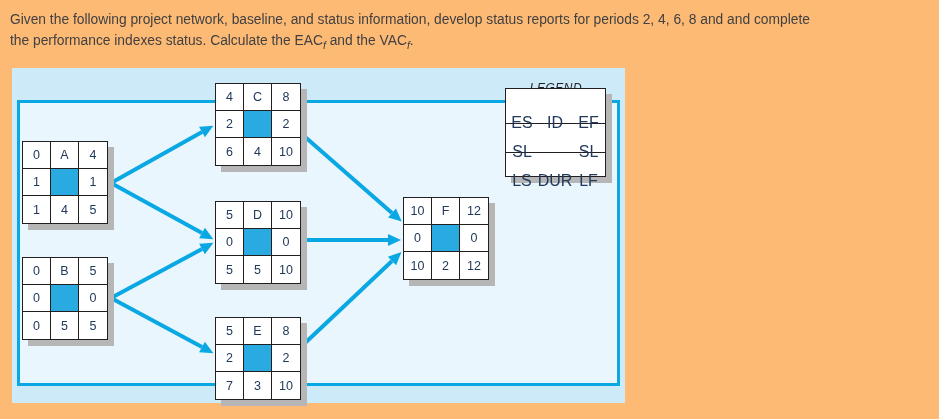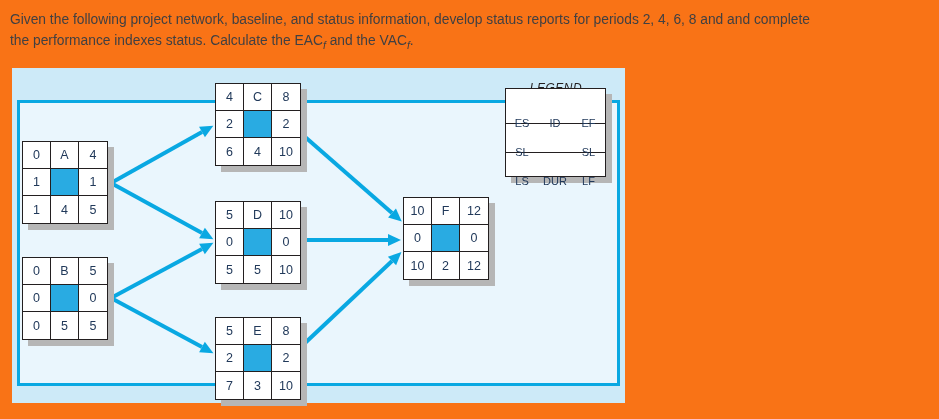--- a/index.html
+++ b/index.html
@@ -1,18 +1,18 @@
 <!DOCTYPE html>
 <html><head>
 <meta charset="utf-8">
 <style>
   html,body { margin:0; padding:0; background:#ffffff; }
   .page {
     position:relative; width:939px; height:419px; overflow:hidden;
-    background:#f97316;
+    background:#fdba74;
     font-family:"Liberation Sans", sans-serif;
   }
   
   .question {
     position:absolute; left:10px; top:9px; width:925px;
     font-size:13.8px; line-height:21px; color:#414042; z-index:1;
     white-space:nowrap;
   }
   .question sub { font-style:italic; font-size:10.5px; }
   
@@ -32,21 +32,21 @@
     position:absolute; display:grid; background:#ffffff;
     border:1px solid #231f20; box-shadow:6px 6px 0 #b6b6b6; z-index:3;
   }
   .node { grid-template-columns:repeat(3,28px); grid-auto-rows:27px; }
   .legend-box { grid-template-columns:repeat(3,33px); grid-auto-rows:29px; }
   .cell {
     display:flex; align-items:center; justify-content:center;
     font-size:12.5px; color:#21395a;
     border-right:1px solid #231f20; border-bottom:1px solid #231f20;
   }
-  .legend-box .cell { font-size:11px; color:#21395a;margin-top:34px; }
+  .legend-box .cell { font-size:16px; color:#21395a;margin-top:34px; }
   .cell:nth-child(3n) { border-right:none; }
   .cell:nth-child(n+7) { border-bottom:none; }
   .cell:nth-child(5) { background:#29abe2; }
   .legend-title {
     position:absolute; left:505px; top:69px; width:102px; text-align:center;
     font-size:12px; font-style:italic; color:#231f20; z-index:3;
     letter-spacing:0.5px;
     margin-top:12px;
   }
 </style>

